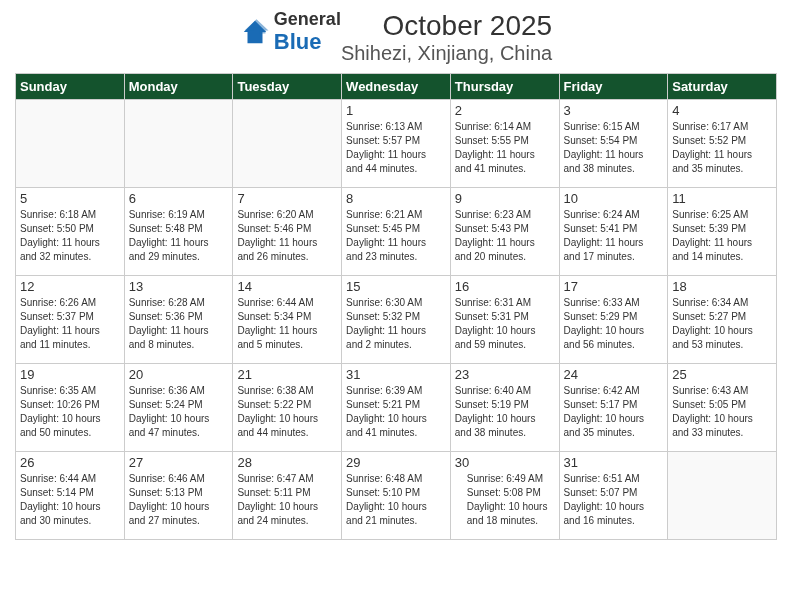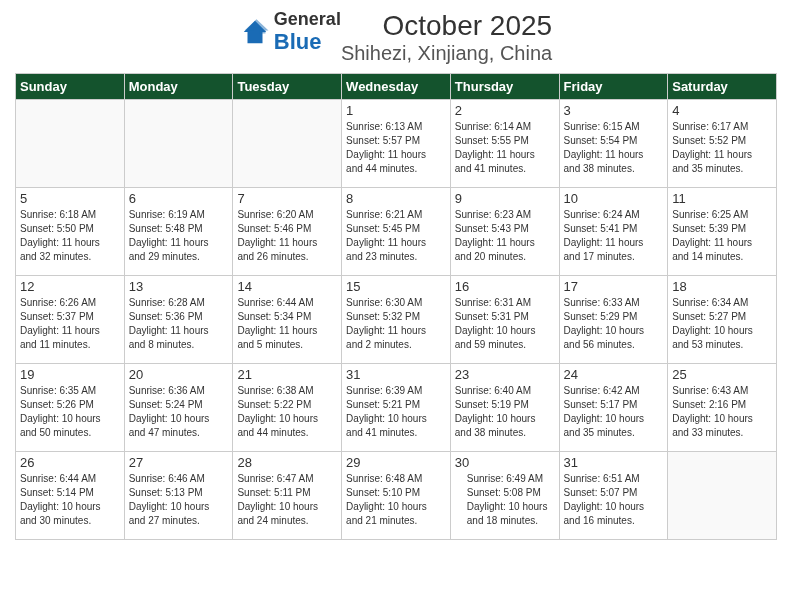--- a/index.html
+++ b/index.html
@@ -249,21 +249,21 @@
             <div class="day-info" style="white-space: pre-line;">Sunrise: 6:34 AM
 Sunset: 5:27 PM
 Daylight: 10 hours
 and 53 minutes.</div>
           </td>
         </tr>
         <tr>
           <td>
             <span class="day-number">19</span>
             <div class="day-info" style="white-space: pre-line;">Sunrise: 6:35 AM
-Sunset: 5:26 PM
+Sunset: 10:26 PM
 Daylight: 10 hours
 and 50 minutes.</div>
           </td>
           <td>
             <span class="day-number">20</span>
             <div class="day-info" style="white-space: pre-line;">Sunrise: 6:36 AM
 Sunset: 5:24 PM
 Daylight: 10 hours
 and 47 minutes.</div>
           </td>
@@ -291,21 +291,21 @@
           <td>
             <span class="day-number">24</span>
             <div class="day-info" style="white-space: pre-line;">Sunrise: 6:42 AM
 Sunset: 5:17 PM
 Daylight: 10 hours
 and 35 minutes.</div>
           </td>
           <td>
             <span class="day-number">25</span>
             <div class="day-info" style="white-space: pre-line;">Sunrise: 6:43 AM
-Sunset: 2:16 PM
+Sunset: 5:05 PM
 Daylight: 10 hours
 and 33 minutes.</div>
           </td>
         </tr>
         <tr>
           <td>
             <span class="day-number">26</span>
             <div class="day-info" style="white-space: pre-line;">Sunrise: 6:44 AM
 Sunset: 5:14 PM
 Daylight: 10 hours

